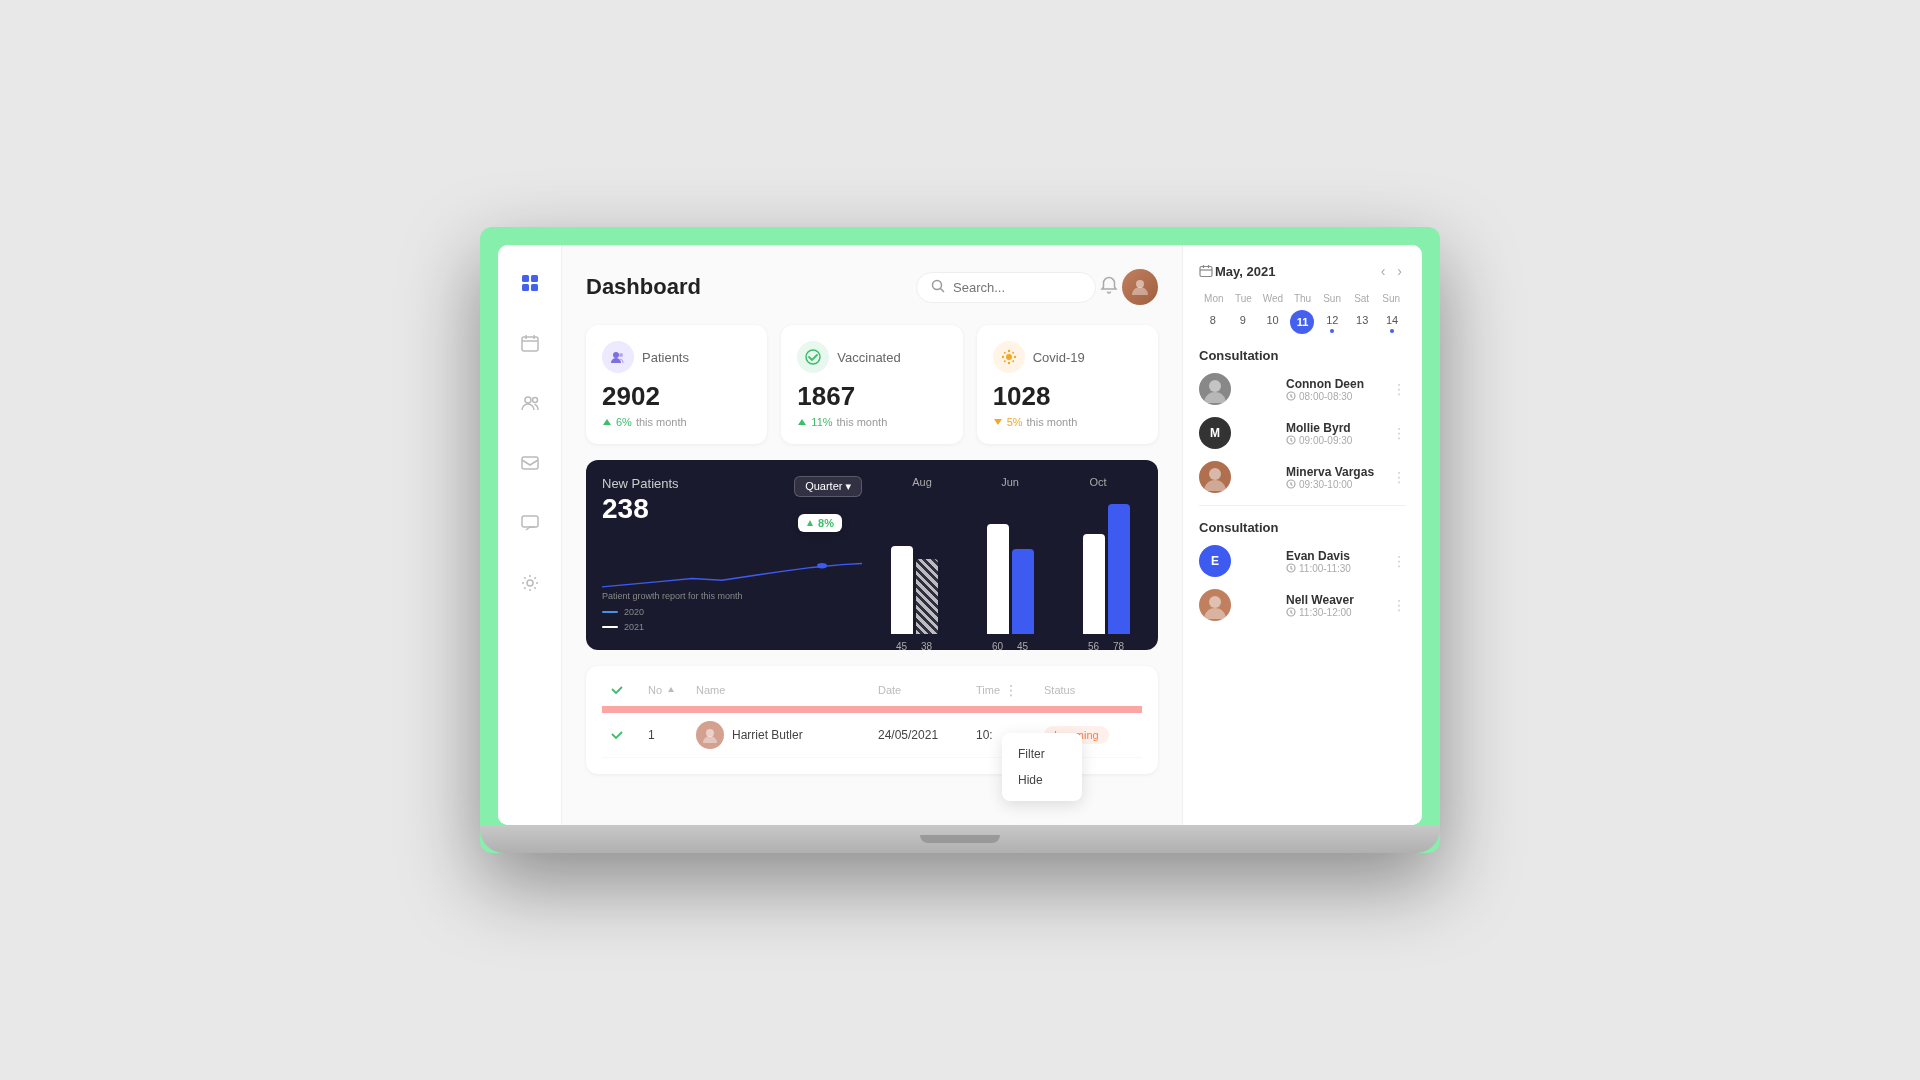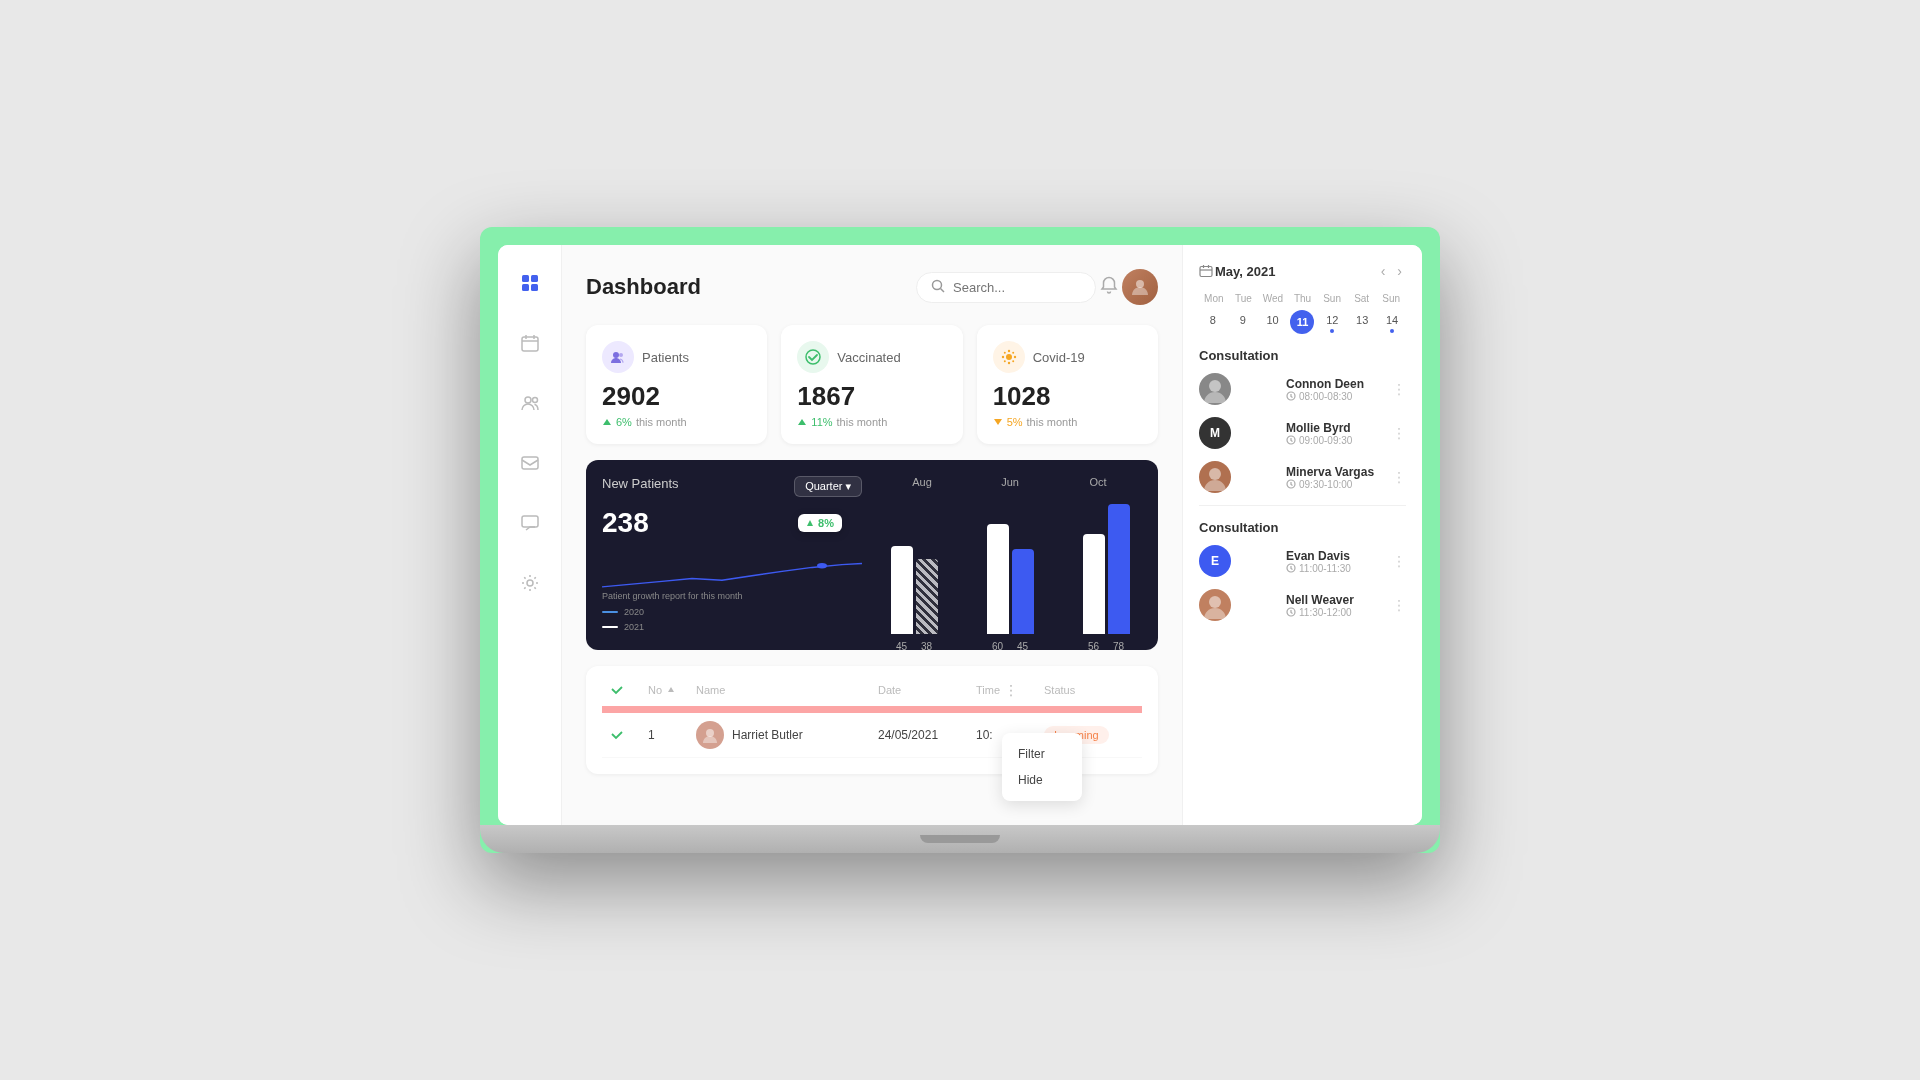--- a/index.html
+++ b/index.html
@@ -171,21 +171,21 @@
       margin-bottom: 16px;
       display: flex;
       gap: 0;
       height: 190px;
     }
     .line-chart-area {
       flex: 1;
       position: relative;
       color: white;
     }
-    .chart-title { font-size: 13px; color: #ccc; margin-bottom: 16px; }
+    .chart-title { font-size: 13px; color: #ccc; margin-bottom: 2px; }
     .chart-value { font-size: 28px; font-weight: 700; color: white; margin-bottom: 8px; }
     .quarter-btn {
       background: rgba(255,255,255,0.1);
       border: 1px solid rgba(255,255,255,0.2);
       border-radius: 6px;
       padding: 3px 10px;
       font-size: 11px;
       color: white;
       cursor: pointer;
       position: absolute;

